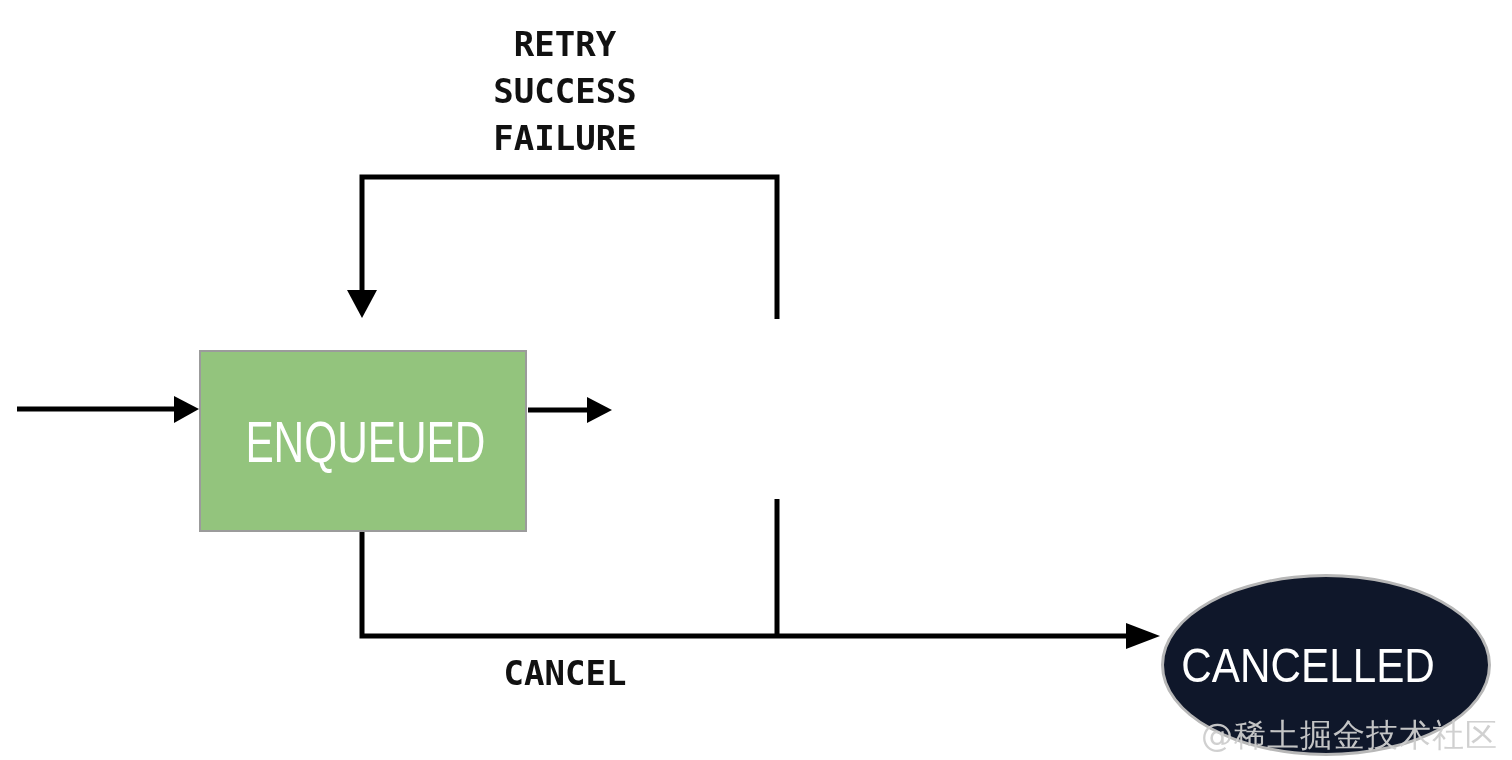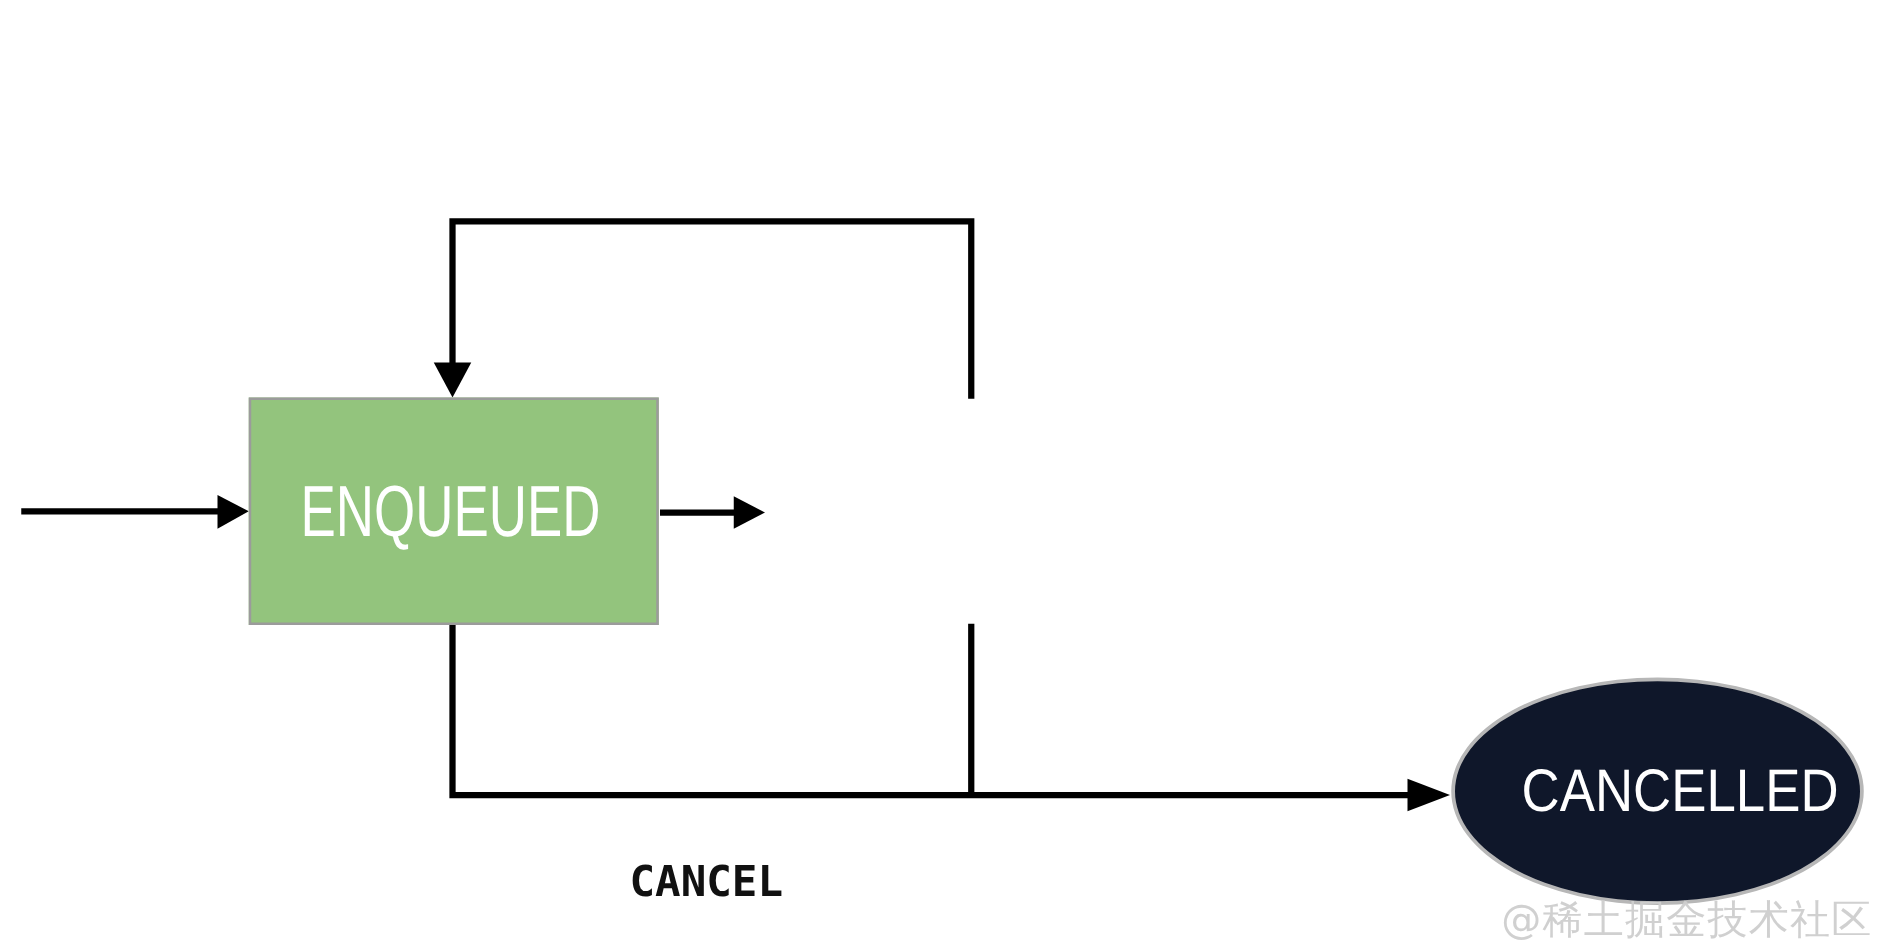--- a/index.html
+++ b/index.html
@@ -18,23 +18,24 @@
     position: absolute; left: 0; top: 0;
     width: 1512px; height: 760px;
   }
   .arrows-layer line, .arrows-layer polyline {
     stroke: #000000; stroke-width: 5; fill: none;
   }
   .arrows-layer polygon { fill: #000000; stroke: none; }
 
   .node {
     position: absolute;
-    display: flex; align-items: center; justify-content: flex-end;
+    display: flex; align-items: center; justify-content: flex-start;
     color: #ffffff;
     box-sizing: border-box;
+    margin-top: 32px;
   }
   .node-rect { border: 2px solid #9b9b9b; }
   .node-ellipse { border: 3px solid #b7b7b7; border-radius: 50%; }
 
   .node-label {
     display: inline-block;
     white-space: nowrap;
     font-family: "Liberation Sans", sans-serif;
     font-size: 58px;
     font-weight: 400;
@@ -49,21 +50,21 @@
     position: absolute;
     font-family: "DejaVu Sans Mono", monospace;
     font-weight: bold;
     font-size: 34px;
     line-height: 47px;
     color: #111111;
     text-align: center;
     white-space: nowrap;
   }
   .loop-labels { left: 415px; top: 21px; width: 300px; }
-  .cancel-label { left: 465px; top: 683px; width: 200px; }
+  .cancel-label { left: 465px; top: 650px; width: 200px; }
 
   .watermark {
     position: absolute;
     right: 14px; top: 714px;
     font-family: "DejaVu Sans", "Liberation Sans", sans-serif;
     font-size: 32px;
     color: rgba(205, 205, 205, 0.95);
     letter-spacing: 1px;
   }
 </style>
@@ -92,20 +93,25 @@
     <g>
       <polyline points="362,500 362,636 1128,636"></polyline>
       <polygon points="1126,623 1126,649 1160,636"></polygon>
     </g>
 
     <g>
       <line x1="777" y1="499" x2="777" y2="634"></line>
     </g>
   </svg>
 
+  <div class="edge-label loop-labels">
+    <div>RETRY</div>
+    <div>SUCCESS</div>
+    <div>FAILURE</div>
+  </div>
 
   <div class="node node-rect" style="left: 199px; top: 318px; width: 328px; height: 182px; background-color: rgb(147, 196, 125);">
     <span class="node-label">ENQUEUED</span>
   </div>
 
 
   <div class="node node-ellipse" style="left: 1161px; top: 542px; width: 330px; height: 182px; background-color: #0f172a;">
     <span class="node-label node-label-ellipse">CANCELLED</span>
   </div>
 

